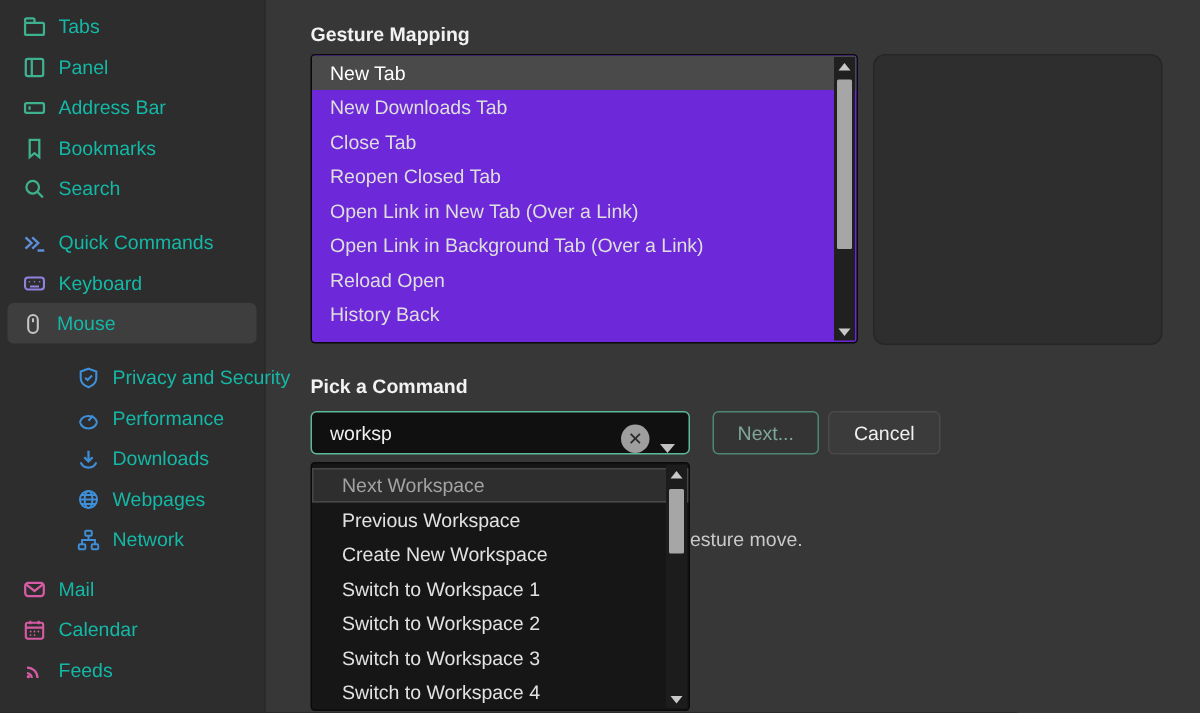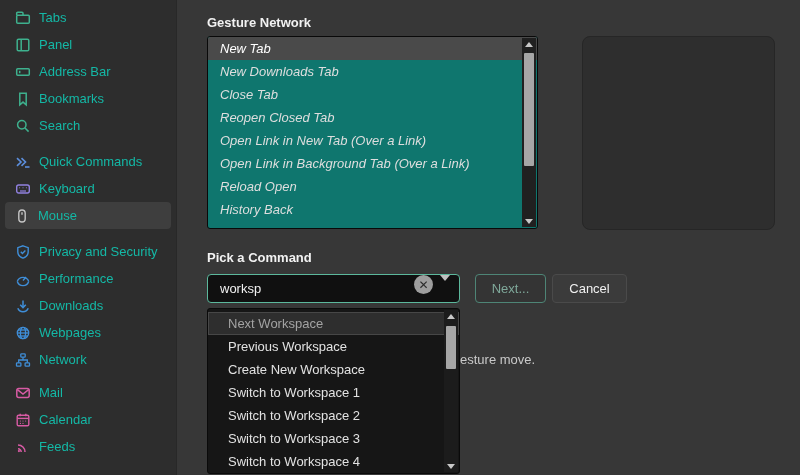--- a/index.html
+++ b/index.html
@@ -7,50 +7,50 @@
     position:relative; width:800px; height:475px; overflow:hidden;
     background:#373737;
     font-family:"Liberation Sans","DejaVu Sans",sans-serif;
     font-size:13px; color:#e8e8e8;
     -webkit-font-smoothing:antialiased;
   }
   
   .sidebar{position:absolute;left:0;top:0;width:176px;height:475px;background:#2d2d2d;border-right:1px solid #282828;}
   .sb-group{margin-top:9px;}
   .sb-group.first{margin-top:4px;}
-  .sb-group.g3{}
+  .sb-group.g3{padding-left:36px;}
   .sb-group.g4{margin-top:6px;}
   .sb-item{display:flex;align-items:center;height:27px;padding-left:15px;cursor:default;}
   .sb-item .ic{width:16px;height:16px;flex:0 0 16px;display:flex;align-items:center;justify-content:center;}
   .sb-item .lbl{margin-left:8px;color:#14b8a6;white-space:nowrap;}
   .sb-item.selected{background:#3e3e3e;border-radius:4px;margin:0 5px;padding-left:9px;}
   .c-teal{color:#3eb18e;} .c-qc{color:#5c8edb;} .c-kb{color:#9181e0;}
   .c-mouse{color:#c4c4c4;} .c-blue{color:#3f8ed8;} .c-pink{color:#d75ba4;}
   .ic svg{display:block;}
   
   .heading{position:absolute;font-weight:700;color:#f2f2f2;}
   #gm-title{left:207px;top:15px;}
   #pc-title{left:207px;top:250px;}
   
-  .gesture-list{position:absolute;left:207px;top:36px;width:331px;height:193px;background:#0f766e;border:1px solid #090909;border-radius:3px;overflow:hidden;box-sizing:border-box;font-style:italic;}
+  .gesture-list{position:absolute;left:207px;top:36px;width:365px;height:193px;background:#6d28d9;border:1px solid #090909;border-radius:3px;overflow:hidden;box-sizing:border-box;}
   .g-row{height:23px;line-height:23px;padding-left:12px;color:#dedede;white-space:nowrap;}
   .g-row.selected{background:#4a4a4a;color:#ffffff;}
   
   .vscroll{position:absolute;width:14px;background:#202020;}
   .gl-scroll{right:1px;top:1px;bottom:1px;}
   .scroll-btn{position:absolute;left:0;width:14px;height:12px;display:flex;align-items:center;justify-content:center;}
   .scroll-btn.up{top:0;} .scroll-btn.down{bottom:0;}
   .tri-up{width:0;height:0;border-left:4px solid transparent;border-right:4px solid transparent;border-bottom:5px solid #c8c8c8;}
   .tri-down{width:0;height:0;border-left:4px solid transparent;border-right:4px solid transparent;border-top:5px solid #c8c8c8;}
   .thumb{position:absolute;left:2px;width:10px;background:#a6a6a6;border-radius:1px;}
   .gl-thumb{top:15px;height:113px;}
   
   .preview-box{position:absolute;left:582px;top:36px;width:193px;height:194px;background:#2e2e2e;border:1px solid #262626;border-radius:8px;box-sizing:border-box;}
   
-  .cmd-wrap{position:absolute;left:207px;top:274px;width:253px;height:29px;background:#101010;border:1px solid #5cb89c;border-radius:4px;box-sizing:border-box;display:flex;align-items:flex-start;}
+  .cmd-wrap{position:absolute;left:207px;top:274px;width:253px;height:29px;background:#101010;border:1px solid #5cb89c;border-radius:4px;box-sizing:border-box;display:flex;align-items:flex-end;}
   .cmd-input{flex:1;height:100%;background:transparent;border:none;outline:none;color:#f0f0f0;font:13px "Liberation Sans","DejaVu Sans",sans-serif;padding:0 0 0 12px;min-width:0;}
   .clear-btn{flex:0 0 19px;height:19px;border-radius:50%;background:#9e9e9e;display:flex;align-items:center;justify-content:center;margin-right:7px;cursor:pointer;}
   .clear-btn span{color:#2b2b2b;font-weight:700;font-size:12px;line-height:1;transform:translateY(-0.5px);}
   .dd-arrow{flex:0 0 auto;margin-right:9px;width:0;height:0;border-left:5px solid transparent;border-right:5px solid transparent;border-top:6px solid #c0c0c0;cursor:pointer;}
   .btn{position:absolute;top:274px;height:29px;border-radius:4px;font:13px "Liberation Sans","DejaVu Sans",sans-serif;display:flex;align-items:center;justify-content:center;box-sizing:border-box;cursor:pointer;}
   .btn-next{left:475px;width:71px;background:#343434;border:1px solid #4e8576;color:#7fa89a;}
   .btn-cancel{left:552px;width:75px;background:#3b3b3b;border:1px solid #4a4a4a;color:#f0f0f0;}
   
   .bg-fragment{position:absolute;left:460px;top:352px;color:#c9c9c9;z-index:1;}
   
@@ -236,21 +236,21 @@
               <path d="M3 9.8 a3.2 3.2 0 0 1 3.2 3.2"></path>
               <path d="M3 6 a7 7 0 0 1 7 7"></path>
               <circle cx="3.9" cy="12.1" r="1.1" fill="currentColor" stroke="none"></circle>
             </svg>
         </span>
         <span class="lbl">Feeds</span>
       </div>
     </div>
   </nav>
 
-  <div class="heading" id="gm-title">Gesture Network</div>
+  <div class="heading" id="gm-title">Gesture Mapping</div>
 
   <div class="gesture-list">
     <div class="g-row selected">New Tab</div>
     <div class="g-row">New Downloads Tab</div>
     <div class="g-row">Close Tab</div>
     <div class="g-row">Reopen Closed Tab</div>
     <div class="g-row">Open Link in New Tab (Over a Link)</div>
     <div class="g-row">Open Link in Background Tab (Over a Link)</div>
     <div class="g-row">Reload Open</div>
     <div class="g-row">History Back</div>

